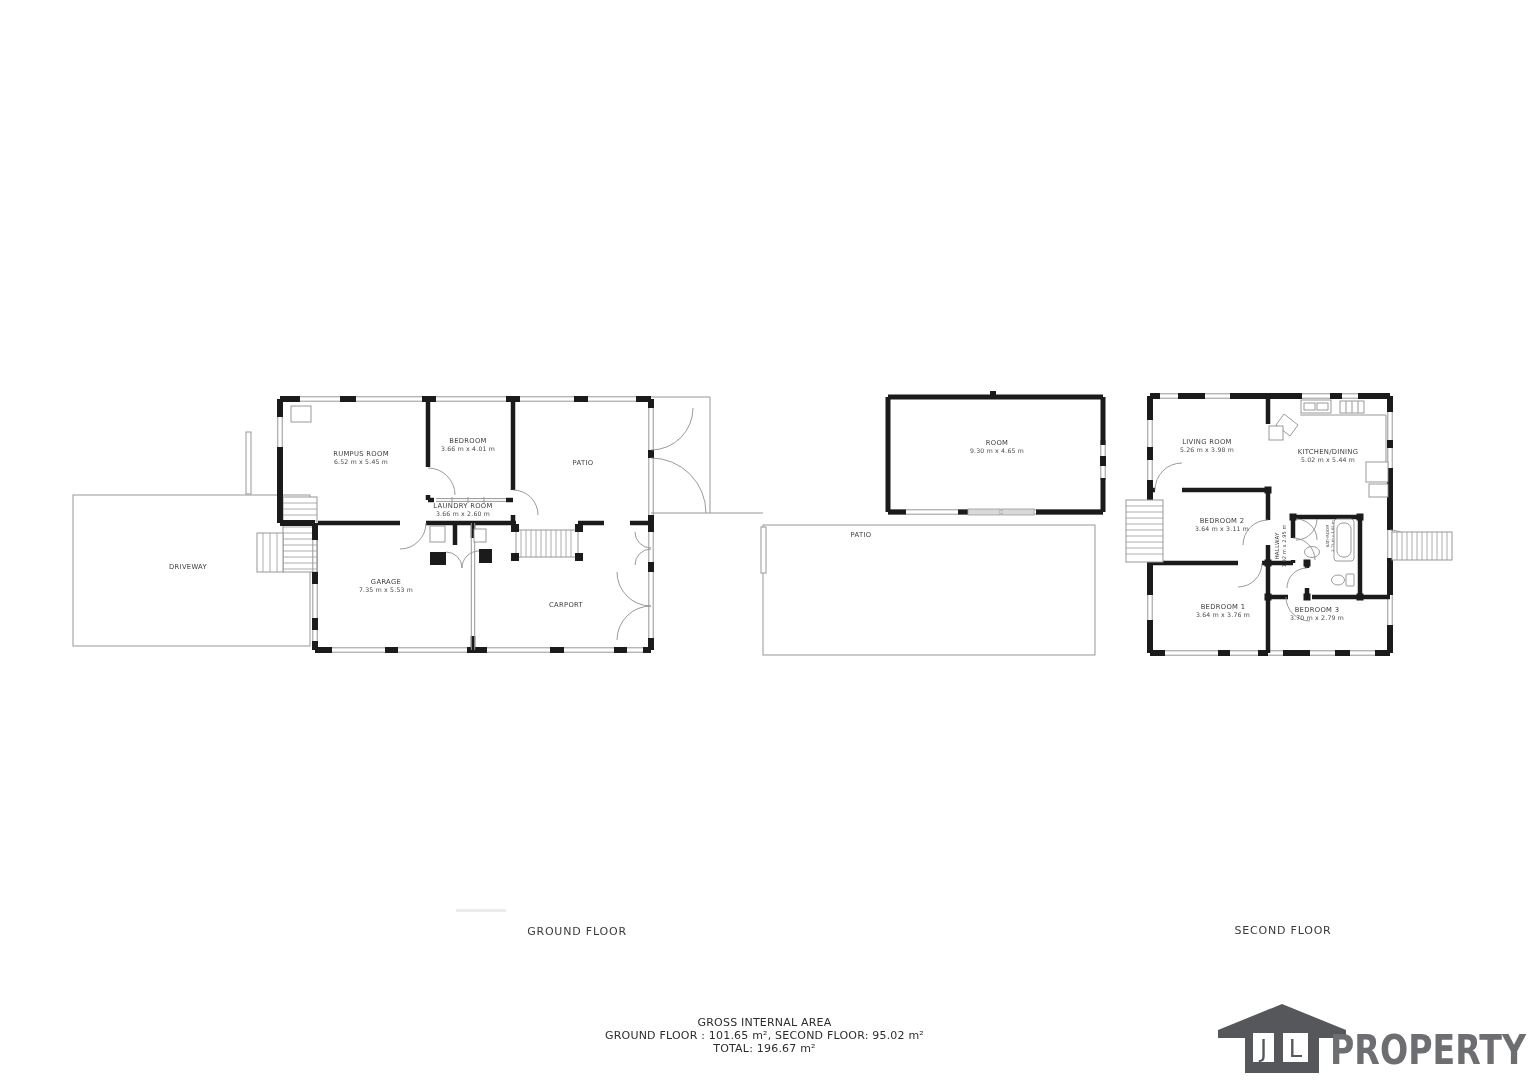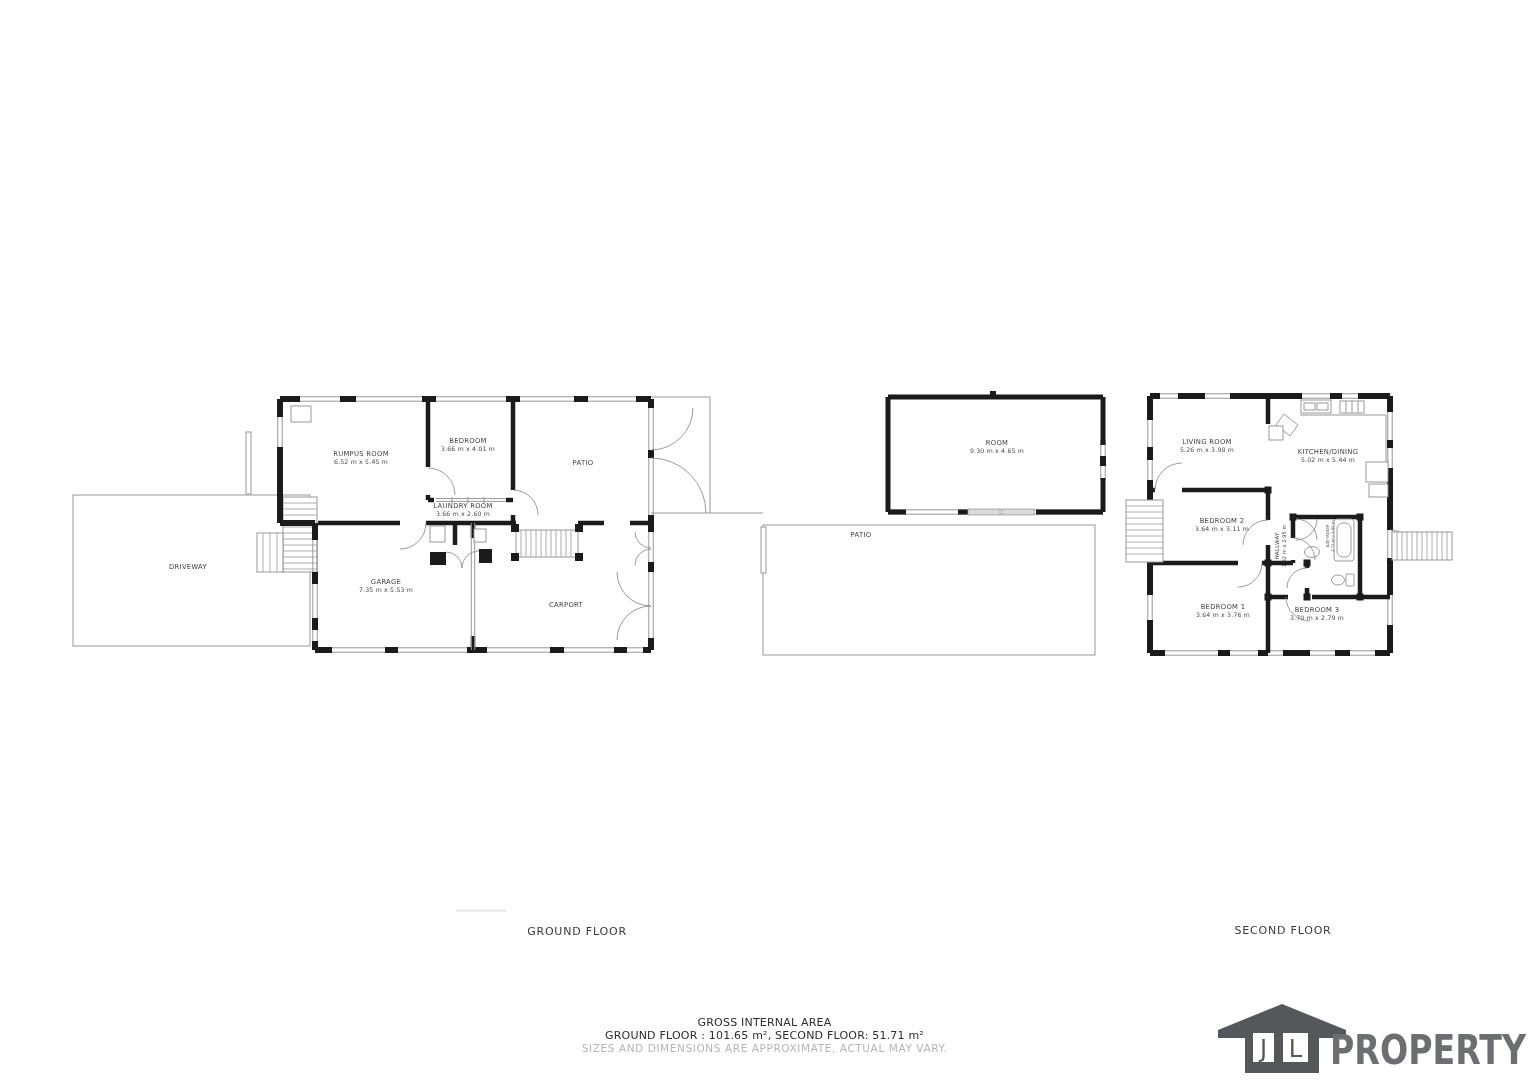--- a/index.html
+++ b/index.html
@@ -238,22 +238,22 @@
   </g>
 
   <text class="ft" x="577" y="935">GROUND FLOOR</text>
   <text class="ft" x="1283" y="934">SECOND FLOOR</text>
 </svg>
 
 <div class="smudge"></div>
 
 <div class="summary">
   <div>GROSS INTERNAL AREA</div>
-  <div>GROUND FLOOR : 101.65 m², SECOND FLOOR: 51.71 m²</div>
-  <div class="disclaimer">SIZES AND DIMENSIONS ARE APPROXIMATE, ACTUAL MAY VARY.</div>
+  <div>GROUND FLOOR : 101.65 m², SECOND FLOOR: 95.02 m²</div>
+  <div>TOTAL: 196.67 m²</div>
 </div>
 
 <div class="logo">
   <svg width="311" height="78" viewBox="0 0 311 78">
     <polygon points="64,2 128,28 128,36 101,36 101,71 27,71 27,36 0,36 0,28" fill="#56575a"></polygon>
     <rect x="35" y="31" width="21" height="29" fill="#ffffff"></rect>
     <rect x="65" y="31" width="25" height="29" fill="#ffffff"></rect>
     <text x="45.5" y="55" font-size="24" fill="#56575a" text-anchor="middle" font-family="DejaVu Sans, sans-serif">J</text>
     <text x="77.5" y="55" font-size="24" fill="#56575a" text-anchor="middle" font-family="DejaVu Sans, sans-serif">L</text>
     <text x="112" y="62" font-size="40" font-weight="bold" fill="#6d6e71" textLength="196" lengthAdjust="spacingAndGlyphs" font-family="DejaVu Sans, sans-serif">PROPERTY</text>

